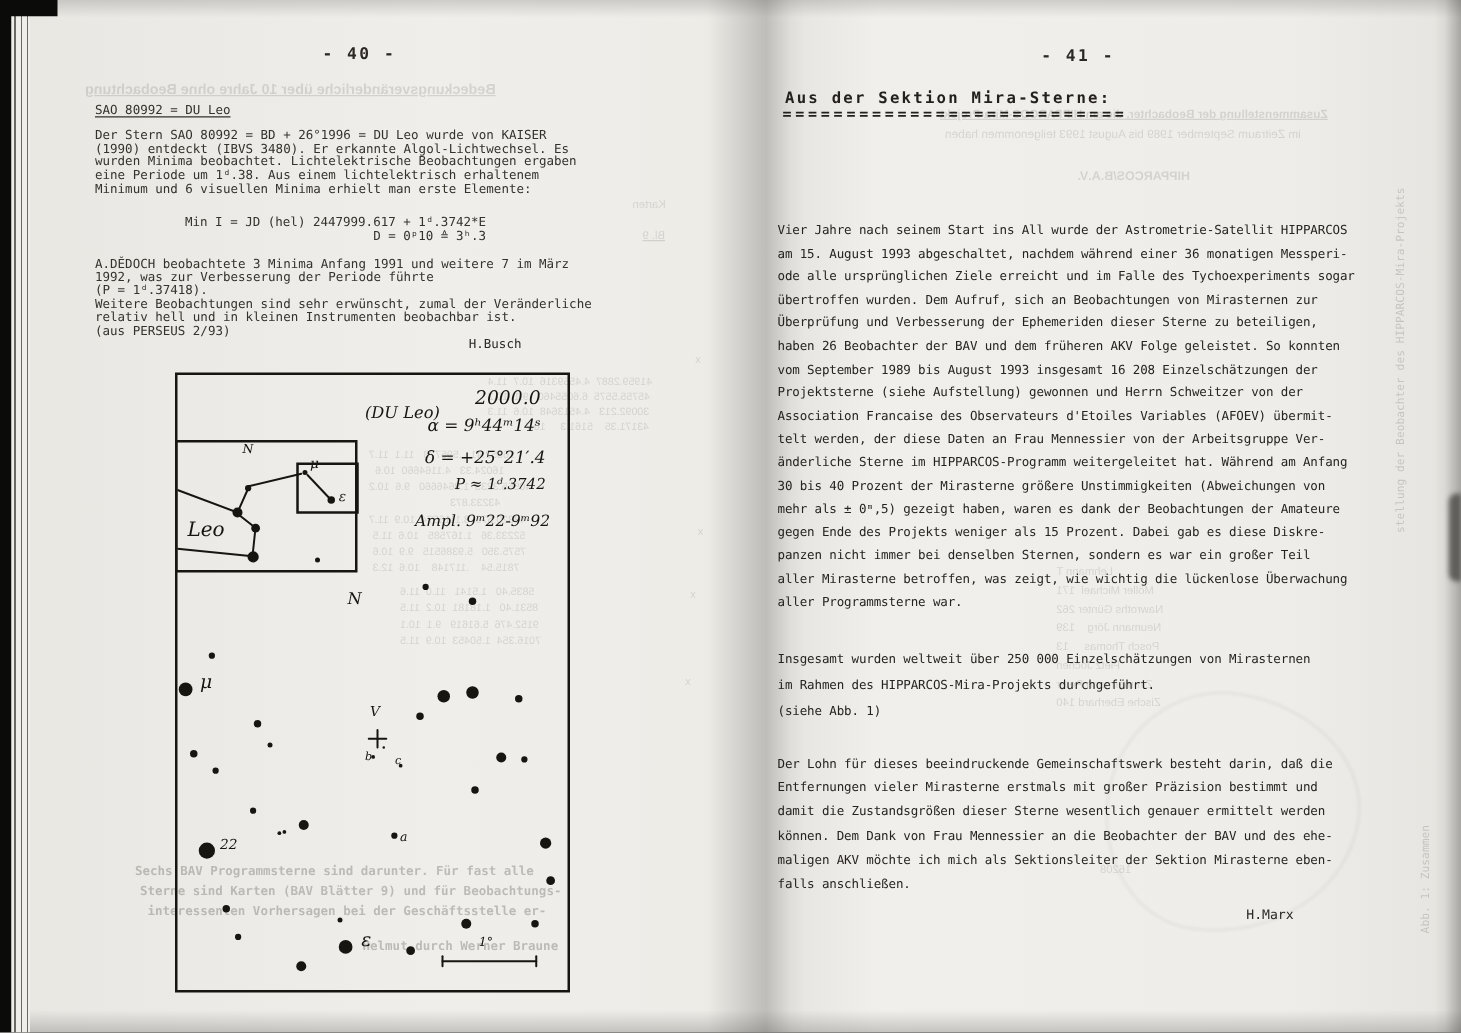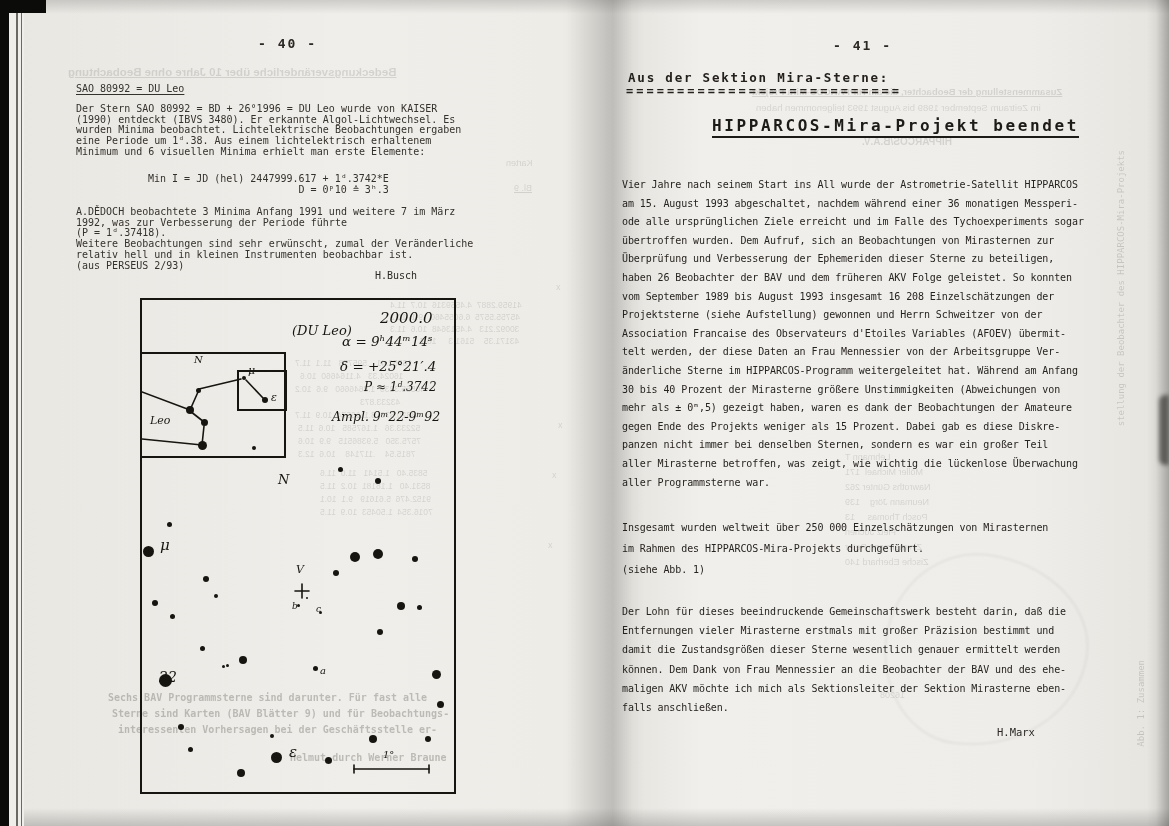--- a/index.html
+++ b/index.html
@@ -184,38 +184,37 @@
       <div class="star" style="left: 294.5px; top: 400.5px; width: 7px; height: 7px;"></div>
       <div class="star" style="left: 36px; top: 424px; width: 6px; height: 6px;"></div>
       <div class="star" style="left: 227px; top: 435px; width: 8px; height: 8px;"></div>
       <div class="star" style="left: 283px; top: 436px; width: 6px; height: 6px;"></div>
       <div class="star" style="left: 45.5px; top: 446.5px; width: 5px; height: 5px;"></div>
       <div class="star" style="left: 128px; top: 434px; width: 4px; height: 4px;"></div>
       <div class="star" style="left: 128.5px; top: 451.5px; width: 11px; height: 11px;"></div>
       <div class="star" style="left: 182.5px; top: 456.5px; width: 7px; height: 7px;"></div>
       <div class="star" style="left: 95px; top: 469px; width: 8px; height: 8px;"></div>
       <div class="hand" style="left: 52px; top: 54px; font-size: 10px;">N</div>
-      <div class="hand" style="left: 8px; top: 114px; font-size: 11px;">Leo</div>
+      <div class="hand" style="left: 8px; top: 114px; font-size: 16px;">Leo</div>
       <div class="hand" style="left: 106px; top: 64px; font-size: 11px;">μ</div>
       <div class="hand" style="left: 129px; top: 91px; font-size: 11px;">ε</div>
       <div class="hand" style="left: 136px; top: 172px; font-size: 13px;">N</div>
       <div class="hand" style="left: 18px; top: 236px; font-size: 15px;">μ</div>
       <div class="hand" style="left: 154px; top: 263px; font-size: 11px;">V</div>
       <div class="hand" style="left: 150px; top: 301px; font-size: 9px;">b</div>
       <div class="hand" style="left: 174px; top: 304px; font-size: 9px;">c</div>
-      <div class="hand" style="left: 17px; top: 369px; font-size: 14px; text-align: right;">22</div>
+      <div class="hand" style="left: 34px; top: 369px; font-size: 11px; text-align: right;">22</div>
       <div class="hand" style="left: 178px; top: 365px; font-size: 10px;">a</div>
       <div class="hand" style="left: 147px; top: 443px; font-size: 15px;">ε</div>
       <div class="hand" style="left: 241px; top: 449px; font-size: 10px;">1°</div>
     </div>
 
   <div class="pagenum" style="left:833px;top:38px;">- 41 -</div>
   <div class="section-hd" style="left:628px;top:70px;">Aus der Sektion Mira-Sterne:</div>
   <div class="section-eq" style="left:626px;top:84px;">===========================</div>
-  <div class="headline" style="left:712px;top:116px;">HIPPARCOS-Mira-Projekt beendet</div>
   <div class="para rp" style="left:622px;top:176px;">Vier Jahre nach seinem Start ins All wurde der Astrometrie-Satellit HIPPARCOS
 am 15. August 1993 abgeschaltet, nachdem während einer 36 monatigen Messperi-
 ode alle ursprünglichen Ziele erreicht und im Falle des Tychoexperiments sogar
 übertroffen wurden. Dem Aufruf, sich an Beobachtungen von Mirasternen zur
 Überprüfung und Verbesserung der Ephemeriden dieser Sterne zu beteiligen,
 haben 26 Beobachter der BAV und dem früheren AKV Folge geleistet. So konnten
 vom September 1989 bis August 1993 insgesamt 16 208 Einzelschätzungen der
 Projektsterne (siehe Aufstellung) gewonnen und Herrn Schweitzer von der
 Association Francaise des Observateurs d'Etoiles Variables (AFOEV) übermit-
 telt werden, der diese Daten an Frau Mennessier von der Arbeitsgruppe Ver-

